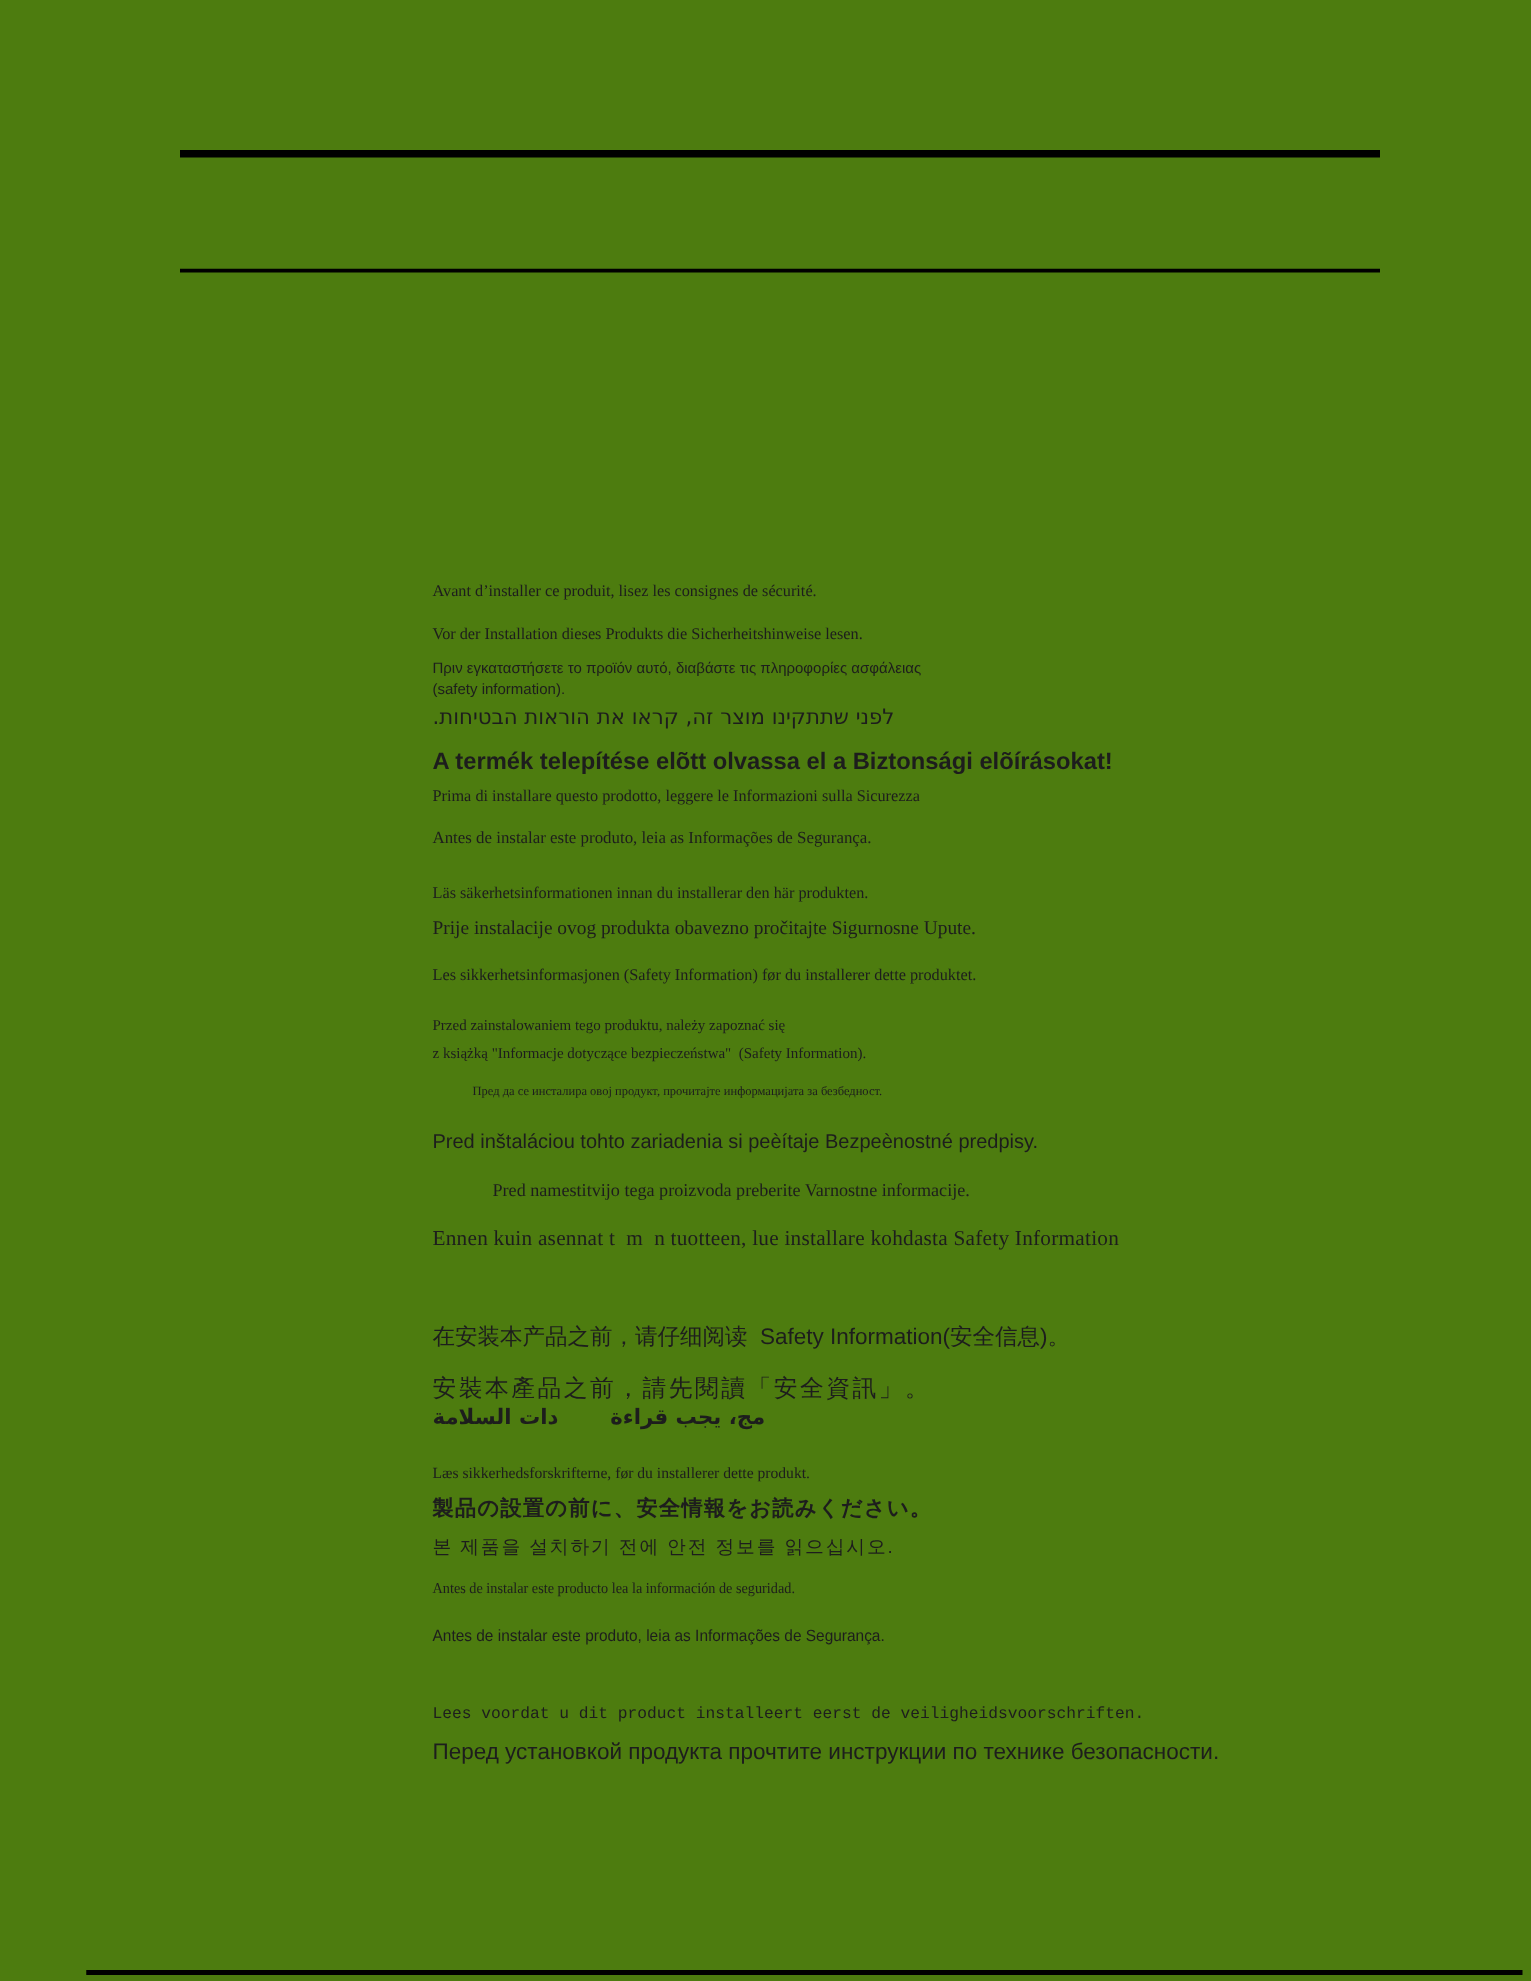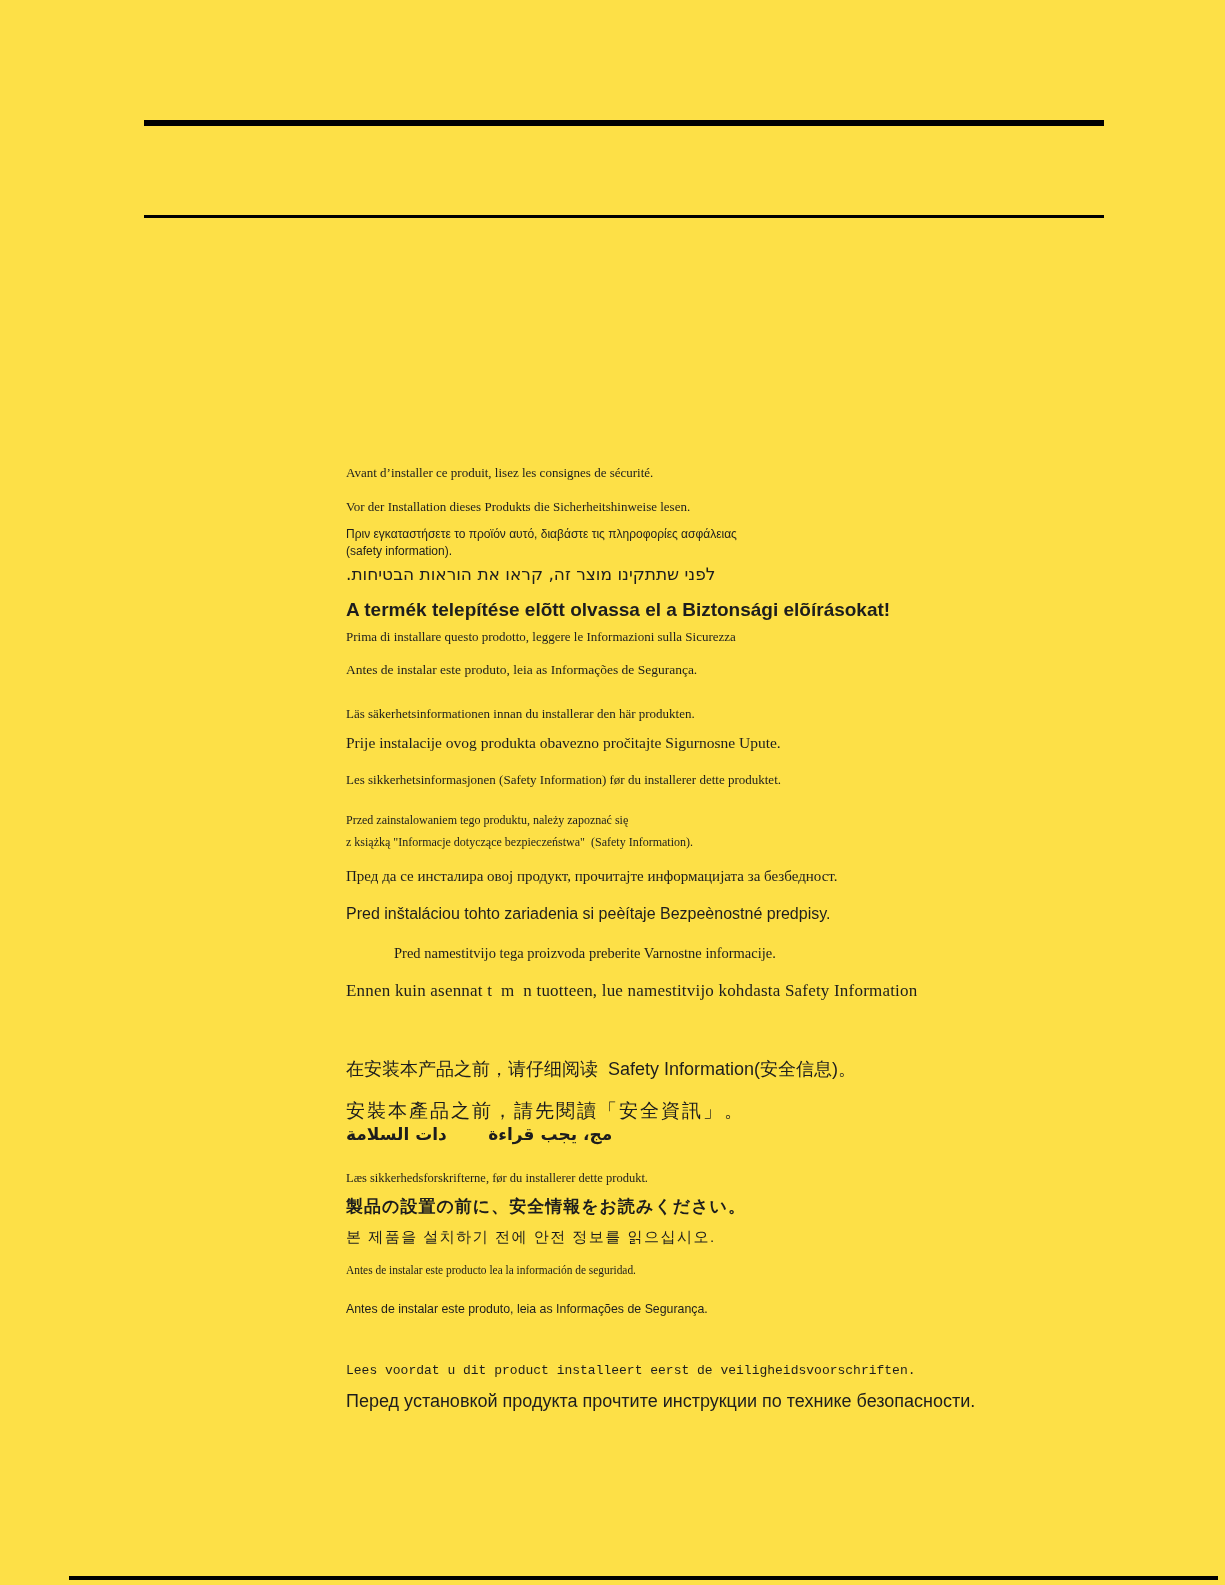--- a/index.html
+++ b/index.html
@@ -1,19 +1,19 @@
 <!DOCTYPE html>
 <html><head>
 <meta charset="utf-8">
 <style>
   html,body{margin:0;padding:0;background:#ffffff;}
   #page{
     position:relative;
     width:1225px;height:1585px;
-    background:#fde047;
+    background:#4d7c0f;
     overflow:hidden;
     font-family:"Liberation Serif", serif;
   }
   .rule{position:absolute;background:#000000;}
   #rule-top-thick{left:144px;top:120px;width:960px;height:6px;}
   #rule-top-thin{left:144px;top:215px;width:960px;height:3px;}
   #rule-bottom{left:69px;top:1576px;width:1149px;height:4px;}
 
   .line{
     position:absolute;
@@ -29,21 +29,21 @@
   .l-de  {top:499px;font-size:13px;}
   .l-el  {top:526px;font-size:12px;line-height:17px;}
   .l-he  {top:564px;font-size:17px;direction:rtl;font-family:"DejaVu Sans",sans-serif;}
   .l-hu  {top:599px;font-size:19px;font-weight:bold;}
   .l-it  {top:629px;font-size:13px;}
   .l-pt  {top:662px;font-size:13.5px;}
   .l-sv  {top:706px;font-size:13px;}
   .l-hr  {top:734px;font-size:15.5px;}
   .l-no  {top:772px;font-size:13px;}
   .l-pl  {top:809px;font-size:12px;line-height:22px;}
-  .l-mk  {top:868px;font-size:15px;}
+  .l-mk  {top:868px;font-size:10px;margin-left:32px;}
   .l-sk  {top:905px;font-size:16px;}
   .l-sl  {top:945px;font-size:14.5px;margin-left:48px;}
   .l-fi  {top:981px;font-size:17px;letter-spacing:0.2px;}
   .l-zhcn{top:1057px;font-size:18px;}
   .l-zhtw{top:1098px;font-size:19px;letter-spacing:2px;}
   .l-ar  {top:1124px;font-size:17px;font-weight:bold;direction:rtl;font-family:"DejaVu Sans",sans-serif;}
   .l-da  {top:1171px;font-size:12.5px;}
   .l-ja  {top:1195px;font-size:17px;font-weight:bold;letter-spacing:1px;}
   .l-ko  {top:1228px;font-size:15px;letter-spacing:1.5px;}
   .l-es  {top:1263px;font-size:12px;transform:scaleX(0.95);transform-origin:left top;}
@@ -69,21 +69,21 @@
     <div class="line serif l-it">Prima di installare questo prodotto, leggere le Informazioni sulla Sicurezza</div>
     <div class="line serif l-pt">Antes de instalar este produto, leia as Informações de Segurança.</div>
     <div class="line serif l-sv">Läs säkerhetsinformationen innan du installerar den här produkten.</div>
     <div class="line serif l-hr">Prije instalacije ovog produkta obavezno pročitajte Sigurnosne Upute.</div>
     <div class="line serif l-no">Les sikkerhetsinformasjonen (Safety Information) før du installerer dette produktet.</div>
     <div class="line serif l-pl">Przed zainstalowaniem tego produktu, należy zapoznać się
 z książką "Informacje dotyczące bezpieczeństwa"  (Safety Information).</div>
     <div class="line serif l-mk">Пред да се инсталира овој продукт, прочитајте информацијата за безбедност.</div>
     <div class="line sans  l-sk">Pred inštaláciou tohto zariadenia si peèítaje Bezpeènostné predpisy.</div>
     <div class="line serif l-sl">Pred namestitvijo tega proizvoda preberite Varnostne informacije.</div>
-    <div class="line serif l-fi">Ennen kuin asennat t  m  n tuotteen, lue namestitvijo kohdasta Safety Information</div>
+    <div class="line serif l-fi">Ennen kuin asennat t  m  n tuotteen, lue installare kohdasta Safety Information</div>
     <div class="line sans  l-zhcn">在安装本产品之前，请仔细阅读  Safety Information(安全信息)。</div>
     <div class="line serif l-zhtw">安裝本產品之前，請先閱讀「安全資訊」。</div>
     <div class="line       l-ar">مج، يجب قراءة       دات السلامة</div>
     <div class="line serif l-da">Læs sikkerhedsforskrifterne, før du installerer dette produkt.</div>
     <div class="line sans  l-ja">製品の設置の前に、安全情報をお読みください。</div>
     <div class="line sans  l-ko">본 제품을 설치하기 전에 안전 정보를 읽으십시오.</div>
     <div class="line serif l-es">Antes de instalar este producto lea la información de seguridad.</div>
     <div class="line sans  l-ptbr">Antes de instalar este produto, leia as Informações de Segurança.</div>
     <div class="line sans  l-ru">Перед установкой продукта прочтите инструкции по технике безопасности.</div>
     <div class="line serif l-nl">Lees voordat u dit product installeert eerst de veiligheidsvoorschriften.</div>

